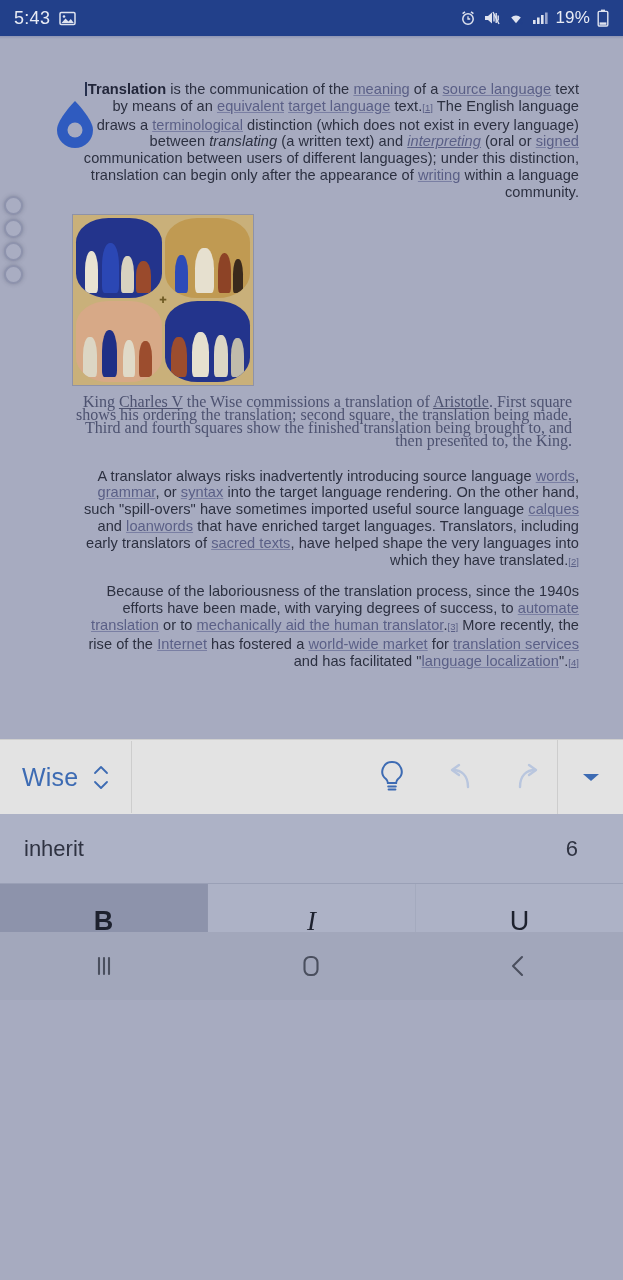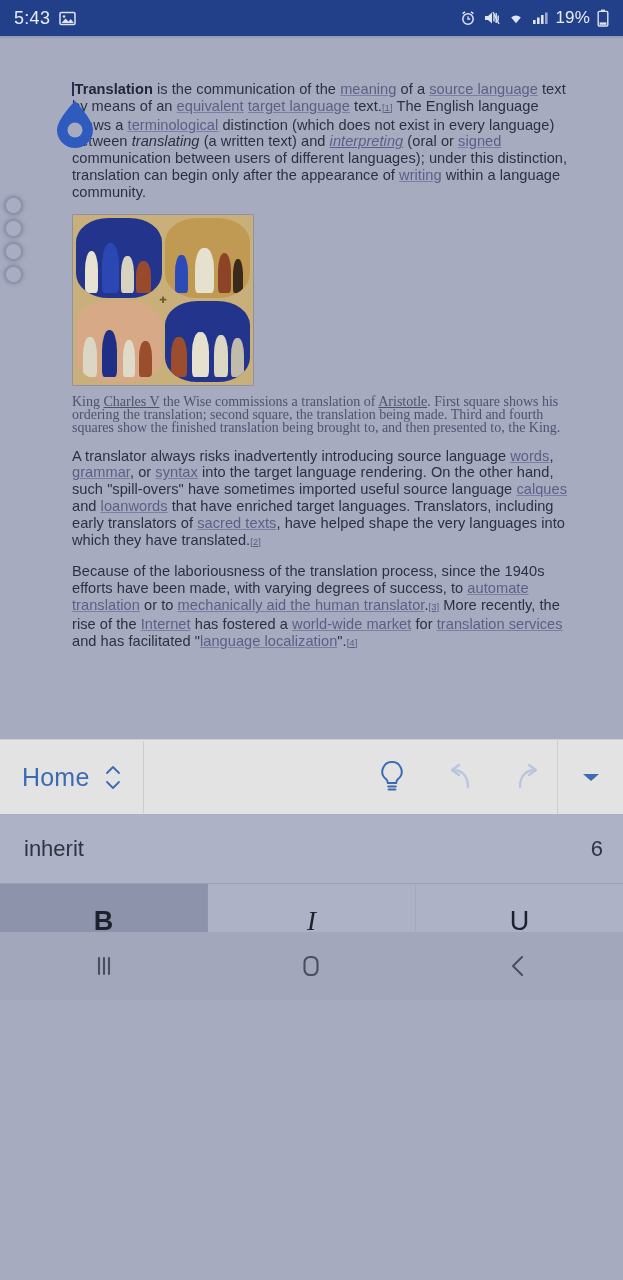--- a/index.html
+++ b/index.html
@@ -2,21 +2,21 @@
 <html><head>
 <meta charset="utf-8">
 <style>
   * { margin:0; padding:0; box-sizing:border-box; }
   html, body {
     width:623px; height:1280px;
     font-family:"Liberation Sans", sans-serif;
     overflow:hidden;
     background:#a7abc0;
   }
-  #screen { position:relative; width:623px; height:1000px; overflow:hidden; }
+  #screen { position:relative; width:623px; height:1000px; overflow:hidden;text-align:right; }
 
   
   .statusbar{
     position:absolute; top:0; left:0; width:623px; height:36px;
     background:#22408a; display:flex; align-items:center;
     padding:0 14px; color:#dfe3ef;
   }
   .sb-left{ display:flex; align-items:center; gap:9px; }
   .sb-time{ font-size:18px; letter-spacing:.3px; color:#e8ebf4; }
   .sb-right{ margin-left:auto; display:flex; align-items:center; gap:7px; }
@@ -86,22 +86,22 @@
   .q4 .fig1{ left:8%;  width:18%; height:50%; background:#9c4d2e; }
   .q4 .fig2{ left:32%; width:20%; height:56%; background:#e6e0cf; }
   .q4 .fig3{ left:58%; width:16%; height:52%; background:#dcd6c4; }
   .q4 .fig4{ left:78%; width:15%; height:48%; background:#c0bbab; }
   .ms-cross{
     position:absolute; left:50%; top:50%; transform:translate(-50%,-50%);
     color:#6e5a24; font-size:9px;
   }
   .caption{
     font-family:"Liberation Serif", serif;
-    font-size:14px; line-height:13px; color:#4d5270;
-    width:500px; margin-bottom:14px;
+    font-size:16px; line-height:13px; color:#4d5270;
+    width:500px; margin-bottom:21px;
   }
   .caption .lnk{ text-decoration:underline; color:#4d5270; }
 
   
   .teardrop{
     position:absolute; left:55px; top:100px; width:40px; height:52px;
     z-index:9;
   }
   
   .rings{
@@ -138,21 +138,21 @@
     justify-content:center; border-left:1px solid #cdcdcd;
   }
 
   
   .panel{
     position:absolute; top:814px; left:0; width:623px; height:398px;
     background:#adb2c6; overflow:hidden;
   }
   .row-font{
     height:70px; display:flex; align-items:center; justify-content:space-between;
-    padding:0 20px 0 24px; background:#adb2c6;
+    padding:0 45px 0 24px; background:#adb2c6;
     border-bottom:1px solid #9aa0b6;
   }
   .row-font .fname{ font-size:22px; color:#2f3342; }
   .row-font .fsize{ font-size:22px; color:#2f3342; }
 
   .row-style{
     height:76px; display:flex; border-bottom:1px solid #9aa0b6;
   }
   .style-btn{
     flex:1; display:flex; align-items:center; justify-content:center;
@@ -296,21 +296,21 @@
 
   <div class="rings">
     <div class="ring"></div>
     <div class="ring"></div>
     <div class="ring"></div>
     <div class="ring"></div>
   </div>
 
   <div class="ribbon">
     <div class="ribbon-tab">
-      <span class="tab-label">Home</span>
+      <span class="tab-label">Wise</span>
       <span class="stepper">
         <svg width="20" height="12" viewBox="0 0 20 12">
             <path d="M4 9 L10 3 L16 9" fill="none" stroke="#3d6bb3" stroke-width="1.8" stroke-linecap="round" stroke-linejoin="round"></path>
           </svg>
         <svg width="20" height="12" viewBox="0 0 20 12">
             <path d="M4 3 L10 9 L16 3" fill="none" stroke="#3d6bb3" stroke-width="1.8" stroke-linecap="round" stroke-linejoin="round"></path>
           </svg>
       </span>
     </div>
     <div class="ribbon-sep"></div>

